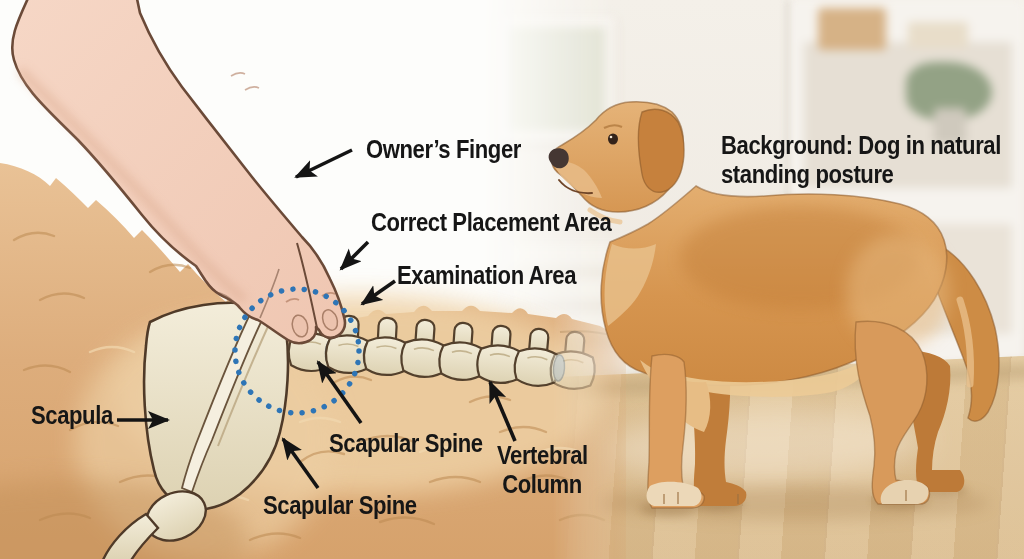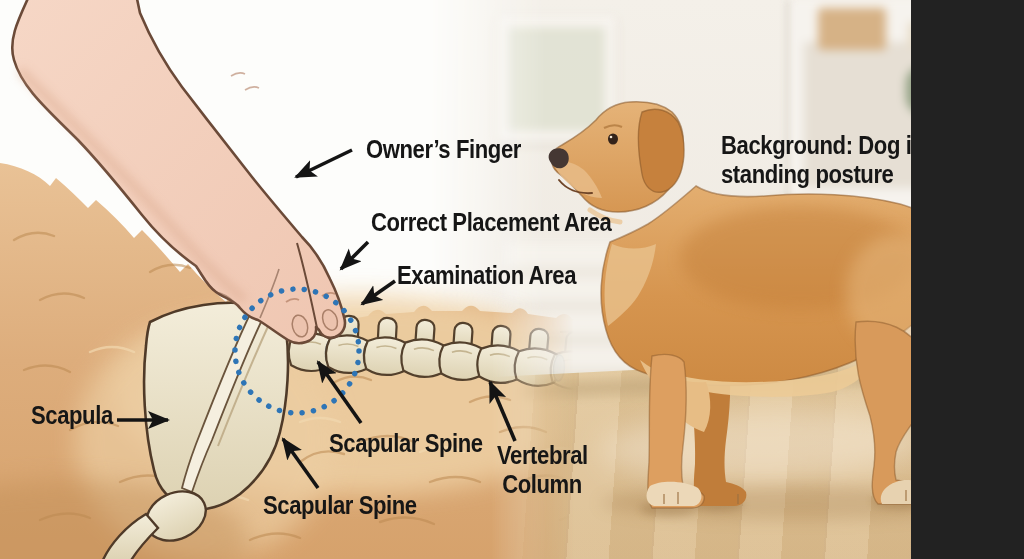--- a/index.html
+++ b/index.html
@@ -1,17 +1,17 @@
 <!DOCTYPE html>
 <html style="--label-text: #161616; --arrow: #141414; --examination-circle: #2E75B6; --bone: #EDE5CF; --bone-outline: #53402C; --disc: #A3B1BD; --fur-tan: #E2B284; --skin: #F3D0BF; --skin-outline: #6B4A38; --dog-golden: #D6954F; --floor-wood: #E4C89E; --wall: #EFEBE4;"><head>
 <meta charset="utf-8">
 <style>
   html,body{margin:0;padding:0;background:#222;}
   .stage{
-    position:relative;width:911px;height:559px;overflow:hidden;
+    position:relative;width:1024px;height:559px;overflow:hidden;
     background:#f2eee7;font-family:"Liberation Sans",sans-serif;
   }
   
   .photo-bg{position:absolute;inset:0;}
   .wall{position:absolute;inset:0;background:linear-gradient(180deg,#f4f0e9 0%,#efeae2 55%,#e9e3d9 75%);}
   .picture-frame{
     position:absolute;left:497px;top:16px;width:97px;height:104px;
     background:#e2e3d4;border:11px solid #f8f5f0;border-radius:2px;
     box-shadow:0 2px 6px rgba(120,100,70,.25);filter:blur(5px);opacity:.95;
   }

